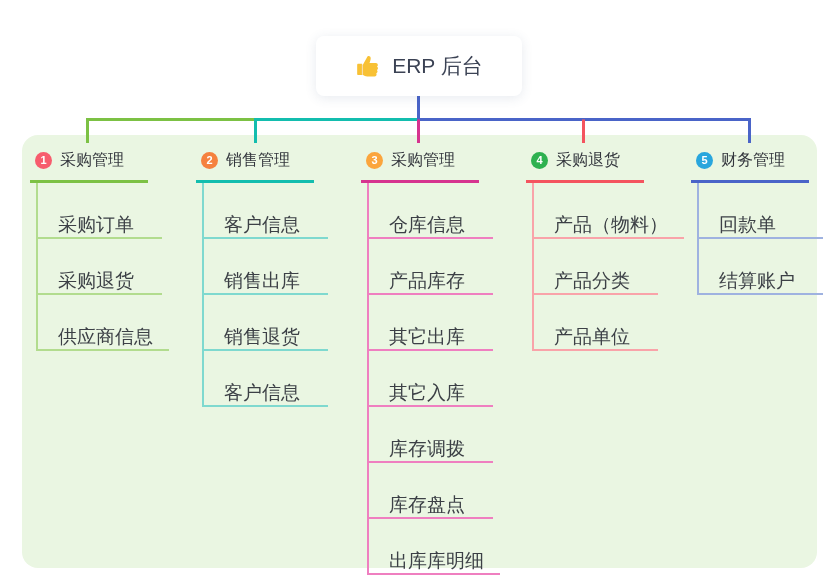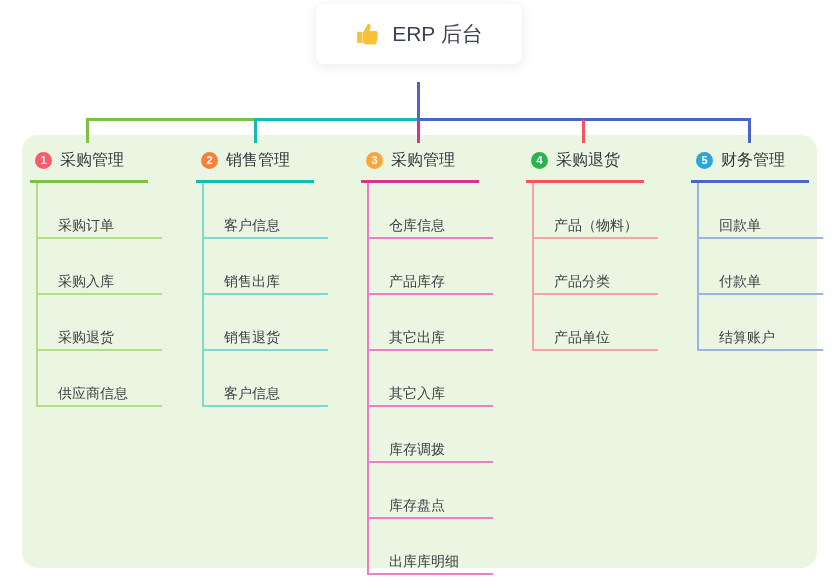--- a/index.html
+++ b/index.html
@@ -1,31 +1,31 @@
 <!DOCTYPE html>
 <html><head>
 <meta charset="utf-8">
 <style>
   html,body{margin:0;padding:0;background:#ffffff;font-family:"Liberation Sans","DejaVu Sans",sans-serif;}
   #canvas{position:relative;width:839px;height:588px;background:#ffffff;overflow:hidden;}
   #panel{position:absolute;left:22px;top:135px;width:795px;height:433px;background:#eaf6e2;border-radius:16px;}
   #connectors{position:absolute;left:0;top:0;width:839px;height:588px;pointer-events:none;}
-  #root-node{position:absolute;left:316px;top:4px;width:206px;height:60px;background:#ffffff;border-radius:8px;
+  #root-node{position:absolute;left:316px;top:36px;width:206px;height:60px;background:#ffffff;border-radius:8px;
     box-shadow:0 2px 12px rgba(60,80,120,0.12);display:flex;align-items:center;justify-content:center;gap:11px;
     font-size:21px;color:#3b4254;cursor:pointer;}
   #root-node .thumb{width:26px;height:26px;display:block;}
   #branches{position:absolute;left:0;top:0;width:839px;height:588px;}
   .branch{position:absolute;top:143px;width:118px;}
   .branch-title{display:flex;align-items:center;gap:8px;padding:7px 0 9px 5px;border-bottom:3px solid var(--main);
     font-size:16px;color:#33363d;cursor:pointer;}
   .badge{flex:0 0 auto;width:17px;height:17px;border-radius:50%;background:var(--badge);color:#ffffff;
     font-size:11px;line-height:17px;text-align:center;font-weight:bold;}
   .branch-items{list-style:none;margin:0 0 0 6px;padding:0;border-left:2px solid var(--light);}
   .branch-items li{width:fit-content;min-width:88px;padding:34px 16px 4px 20px;line-height:16px;
-    border-bottom:2px solid var(--light);font-size:14px;color:#3c4046;white-space:nowrap;cursor:pointer;}
+    border-bottom:2px solid var(--light);font-size:19px;color:#3c4046;white-space:nowrap;cursor:pointer;}
 </style>
 </head>
 <body>
 
 <div id="canvas">
   <div id="panel"></div>
 
   <svg id="connectors" viewBox="0 0 839 588" xmlns="http://www.w3.org/2000/svg">
       <path d="M 418.5 82 V 119.5" fill="none" stroke="#4a64c8" stroke-width="3"></path>
       <path d="M 87.5 143 V 119.5 H 257" fill="none" stroke="#7cc144" stroke-width="3"></path>
@@ -45,21 +45,20 @@
   </div>
 
   <div id="branches">
       <div class="branch" style="left: 30px; --main: #7cc144; --badge: #f75c6d; --light: #b2dc8e;">
         <div class="branch-title">
           <span class="badge">1</span>
           <span>采购管理</span>
         </div>
         <ul class="branch-items">
           <li>采购订单</li>
-          <li>采购入库</li>
           <li>采购退货</li>
           <li>供应商信息</li>
         </ul>
       </div>
       <div class="branch" style="left: 196px; --main: #13bdae; --badge: #f5813e; --light: #7fd9cf;">
         <div class="branch-title">
           <span class="badge">2</span>
           <span>销售管理</span>
         </div>
         <ul class="branch-items">
@@ -95,18 +94,17 @@
           <li>产品单位</li>
         </ul>
       </div>
       <div class="branch" style="left: 691px; --main: #4a64c8; --badge: #29a6dd; --light: #9fb2e0;">
         <div class="branch-title">
           <span class="badge">5</span>
           <span>财务管理</span>
         </div>
         <ul class="branch-items">
           <li>回款单</li>
-          <li>付款单</li>
           <li>结算账户</li>
         </ul>
       </div>
     </div>
 </div>
 
 </body></html>

